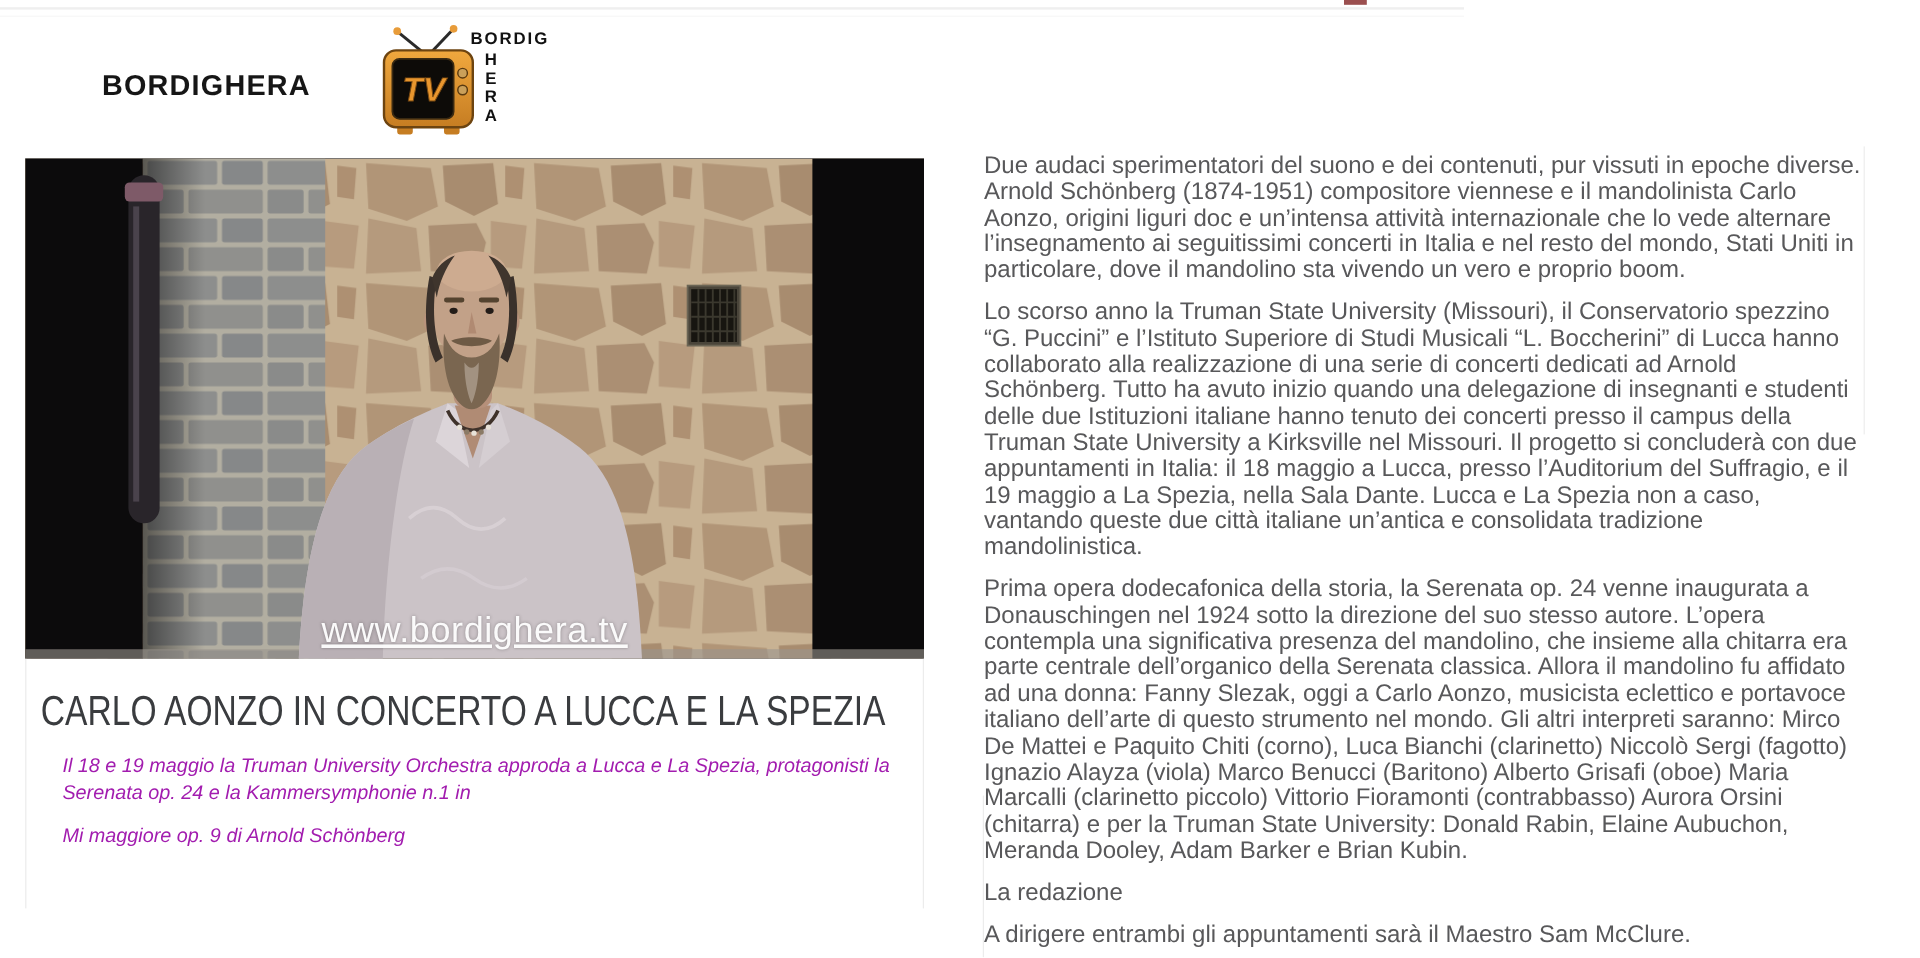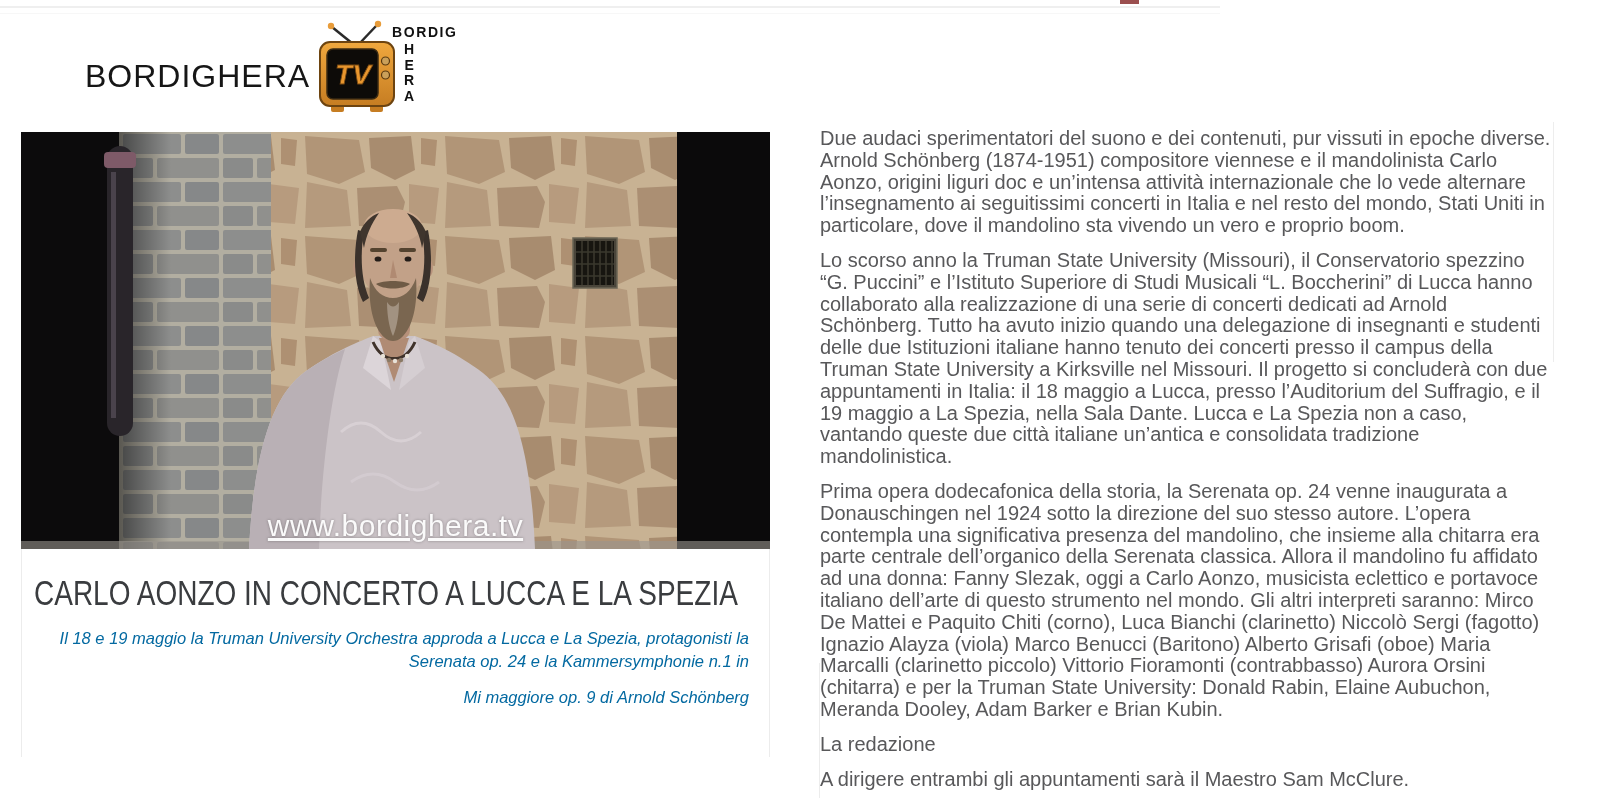--- a/index.html
+++ b/index.html
@@ -6,43 +6,43 @@
   .page{position:relative;width:1600px;height:798px;overflow:hidden;background:#ffffff;
         font-family:"Liberation Sans", sans-serif;}
 
   
   .hairline{position:absolute;left:0;top:6px;width:1220px;height:2px;background:#efefef;}
   .hairline2{position:absolute;left:0;top:13px;width:1220px;height:1px;background:#f7f7f7;}
   .accent-frag{position:absolute;left:1120px;top:0;width:19px;height:4px;background:#9b4f4f;}
 
   
   .logo{position:absolute;left:85px;top:20px;width:340px;height:98px;cursor:pointer;}
-  .wordmark{position:absolute;left:0;top:38px;font-size:32px;font-weight:normal;color:#161616;
+  .wordmark{position:absolute;left:0;top:38px;font-size:24px;font-weight:bold;color:#161616;
             letter-spacing:1px;}
   .tvicon{position:absolute;left:230px;top:0;width:88px;height:98px;}
   .stack-top{position:absolute;left:262px;top:4px;font-size:14px;font-weight:bold;color:#111;
              letter-spacing:1.6px;margin-left:45px;}
   .stack{position:absolute;left:319px;top:22px;display:flex;flex-direction:column;
          font-size:14px;font-weight:bold;color:#111;line-height:15.5px;text-align:center;}
 
   
   .photo{position:absolute;left:21px;top:132px;width:749px;height:417px;margin:0;cursor:pointer;
          overflow:hidden;background:#0c0b0c;}
   .watermark{position:absolute;left:0;right:0;bottom:6px;text-align:center;font-size:30px;
              color:rgba(255,255,255,.95);letter-spacing:.5px;text-shadow:0 0 3px rgba(0,0,0,.3);text-decoration:underline;}
 
   
   .article-box{position:absolute;left:21px;top:549px;width:749px;height:208px;background:#fff;
                border-left:1px solid #ececec;border-right:1px solid #ececec;box-sizing:border-box;}
   .article-box h1{margin:24px 0 0 12px;font-size:35px;font-weight:400;color:#3a3c3f;
                   white-space:nowrap;transform:scaleX(.8);transform-origin:0 50%;line-height:40px;}
   .article-box h2{margin:22px 0 0 13px;font-size:15px;font-weight:700;color:#3e4043;
                   letter-spacing:.3px;}
-  .lede{margin:14px 0 0 13px;width:714px;font-style:italic;font-size:16.5px;color:#0369a1;
-        line-height:22.5px;text-align:right;}
+  .lede{margin:14px 0 0 30px;width:714px;font-style:italic;font-size:16.5px;color:#a21caf;
+        line-height:22.5px;}
 
   
   .body-col{position:absolute;left:820px;top:128px;width:734px;}
   .body-col p{margin:0 0 13px 0;font-size:20px;line-height:21.8px;color:#58585a;}
 
   .right-line{position:absolute;left:1553px;top:122px;width:1px;height:240px;background:#ededed;}
   .bottom-line{position:absolute;left:819px;top:663px;width:1px;height:135px;background:#ececec;}
 </style>
 </head>
 <body>

